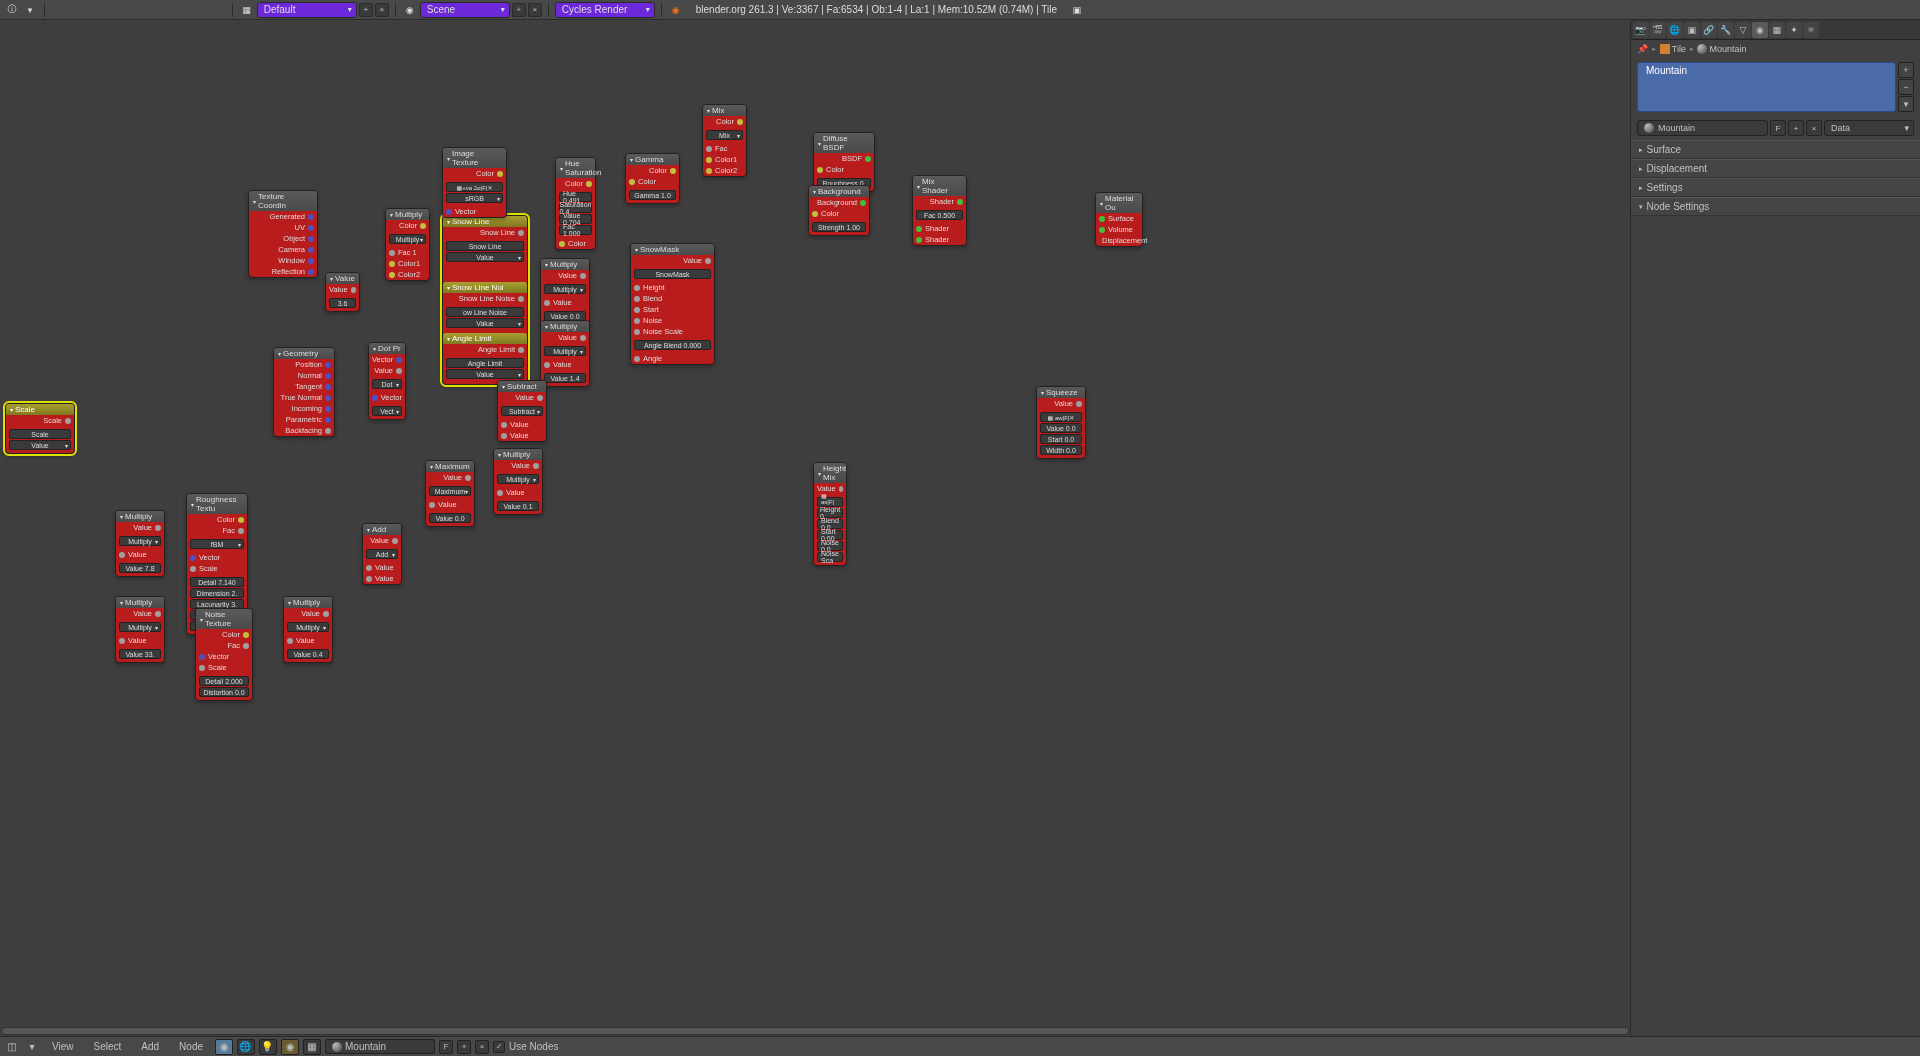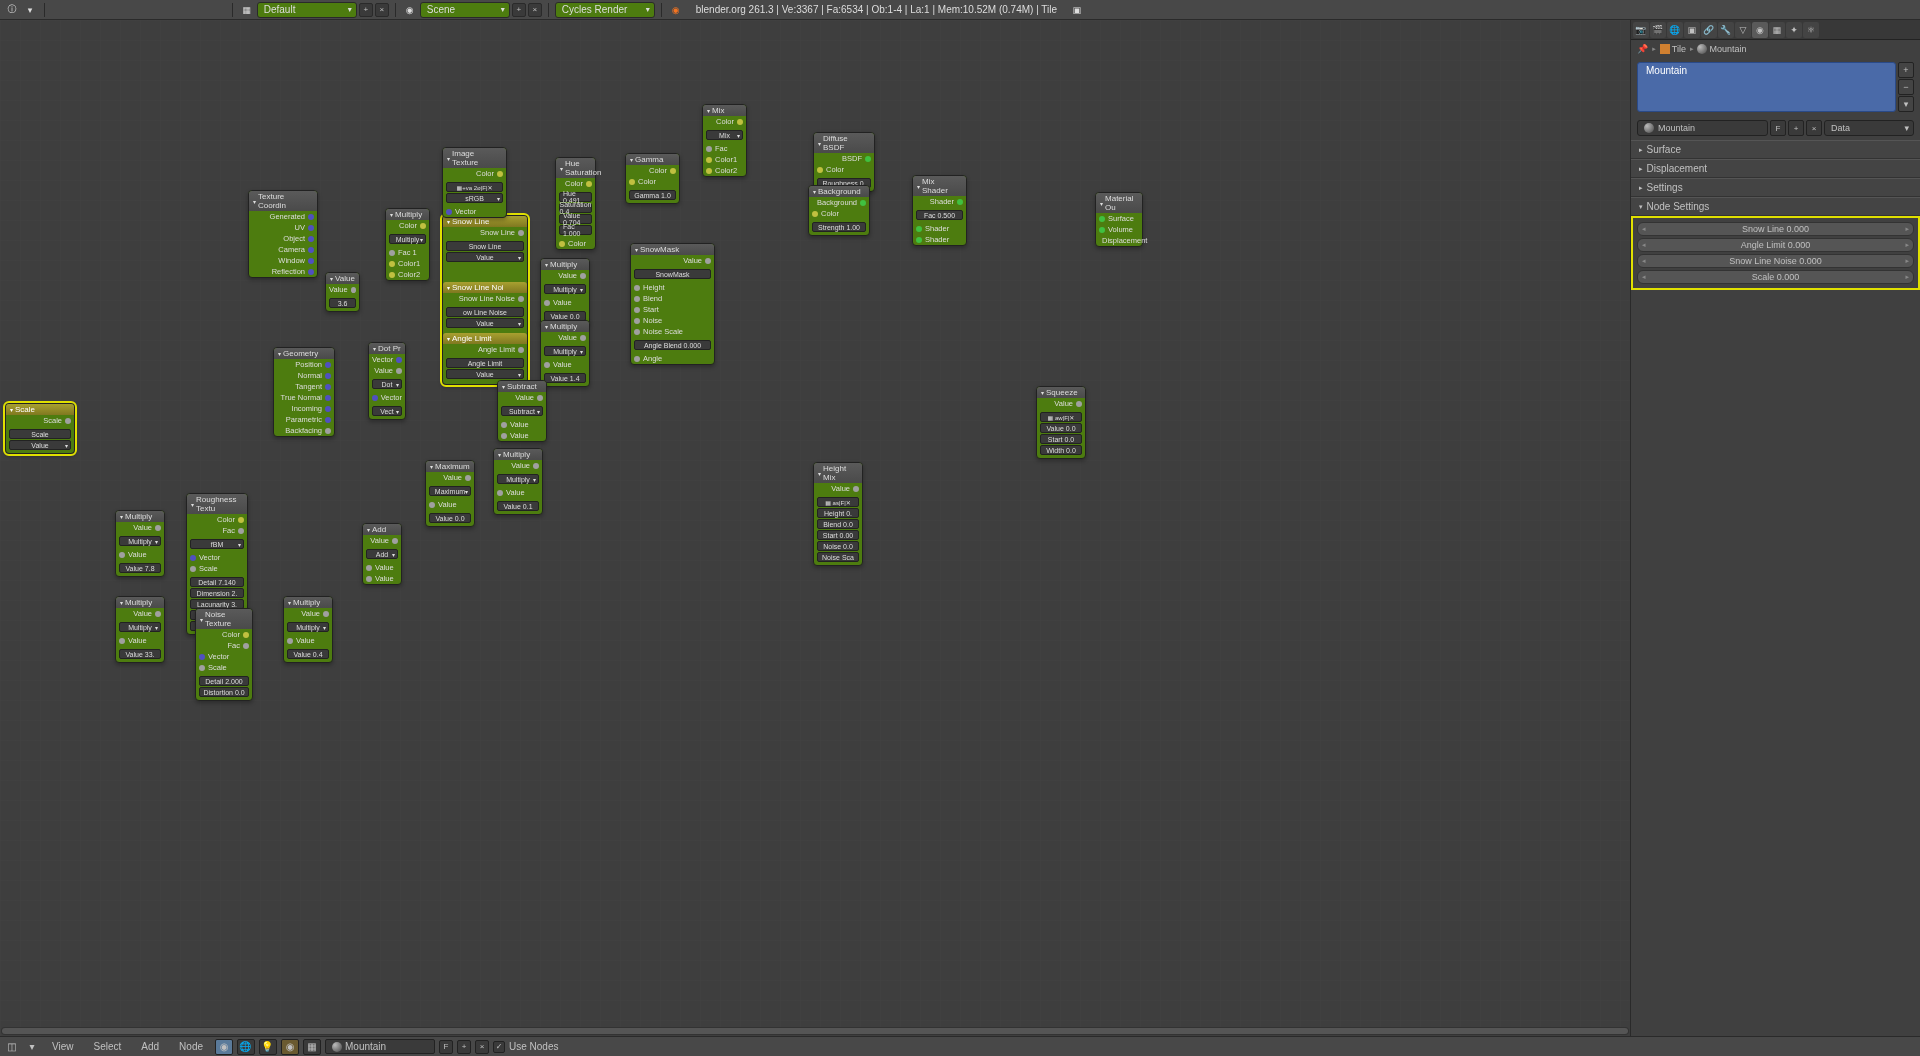--- a/index.html
+++ b/index.html
@@ -2,34 +2,34 @@
 <html><head>
 <meta charset="utf-8">
 <style>
 * { margin: 0; padding: 0; box-sizing: border-box; font-family: Arial, sans-serif; }
 body { background: #444444; color: #c0c0c0; font-size: 9px; overflow: hidden; width: 1920px; height: 1056px; }
 
 
 .topbar { height: 20px; background: #484848; border-bottom: 1px solid #2a2a2a; display: flex; align-items: center; padding: 0 4px; gap: 2px; }
 .topbar .icon-btn { width: 16px; height: 16px; display: inline-flex; align-items: center; justify-content: center; color: #ddd; cursor: pointer; }
 .topbar .menu-item { padding: 2px 8px; color: #ddd; cursor: pointer; font-size: 12px; margin-top: 36px; }
-.topbar .dropdown { background: #4d7c0f; border: 1px solid #2a2a2a; border-radius: 3px; height: 16px; padding: 0 18px 0 6px; font-size: 10px; color: #ddd; display: inline-flex; align-items: center; position: relative; }
+.topbar .dropdown { background: #6d28d9; border: 1px solid #2a2a2a; border-radius: 3px; height: 16px; padding: 0 18px 0 6px; font-size: 10px; color: #ddd; display: inline-flex; align-items: center; position: relative; }
 .topbar .dropdown::after { content: "▾"; position: absolute; right: 4px; font-size: 8px; }
 .topbar .small-btn { width: 14px; height: 14px; background: #3a3a3a; border: 1px solid #2a2a2a; border-radius: 2px; display: inline-flex; align-items: center; justify-content: center; font-size: 8px; cursor: pointer; }
 .topbar .stats { margin-left: 10px; color: #ddd; font-size: 10px; }
 .topbar .sep { width: 1px; height: 14px; background: #2a2a2a; margin: 0 4px; }
 
 
 .main { display: flex; height: 1016px; }
 .node-area { flex: 1; position: relative; background: #3e3e3e; overflow: hidden; }
 .grid { position: absolute; inset: 0; background-image: linear-gradient(#4545454a 1px, transparent 1px), linear-gradient(90deg, #4545454a 1px, transparent 1px); background-size: 20px 20px; }
 .sidebar { width: 290px; background: #404040; border-left: 1px solid #2a2a2a; display: flex; flex-direction: column; }
 
 
-.node { position: absolute; background: #4d7c0f; border: 1px solid #222; border-radius: 4px; font-size: 8px; color: #ddd; box-shadow: 0 2px 4px rgba(0,0,0,0.3); }
+.node { position: absolute; background: #b91c1c; border: 1px solid #222; border-radius: 4px; font-size: 8px; color: #ddd; box-shadow: 0 2px 4px rgba(0,0,0,0.3); }
 .node.hl { outline: 2px solid #e0e000; }
 .node-header { background: linear-gradient(#5a5a5a, #4a4a4a); padding: 1px 4px; border-radius: 3px 3px 0 0; display: flex; align-items: center; gap: 2px; font-size: 8px; }
 .node-header.hl { background: linear-gradient(#a8a030, #807820); color: #fff; }
 .node-header .tri { font-size: 6px; }
 .node-body { padding: 2px 3px; }
 .node-field { background: #3a3a3a; border: 1px solid #222; border-radius: 2px; padding: 0 3px; height: 10px; font-size: 7px; display: flex; align-items: center; justify-content: center; flex: 1; margin: 1px 0; position: relative; }
 .node-field.select::after { content: "▾"; position: absolute; right: 2px; font-size: 6px; }
 .socket { width: 6px; height: 6px; border-radius: 50%; display: inline-block; }
 .socket.color { background: #c0c040; }
 .socket.vector { background: #5050c0; }
@@ -803,21 +803,21 @@
           <span class="socket value"></span>
         </div>
       <div class="node-body">
         <div class="node-field" style="font-size:6px">▦ aw|F|✕</div>
         <div class="node-field">Value 0.0</div>
         <div class="node-field">Start 0.0</div>
         <div class="node-field">Width 0.0</div>
       </div>
     </div>
 
-    <div class="node" style="left:813px; top:442px; width:50px">
+    <div class="node" style="left:813px; top:442px; width:34px">
       <div class="node-header">
           <span class="tri">▾</span>
           <span>Height Mix</span>
         </div>
       <div class="socket-row out">
           <span>Value</span>
           <span class="socket value"></span>
         </div>
       <div class="node-body">
         <div class="node-field" style="font-size:6px">▦ as|F|✕</div>
@@ -892,26 +892,20 @@
         <span>Displacement</span>
       </div>
     <div class="side-panel-header">
         <span class="tri">▸</span>
         <span>Settings</span>
       </div>
     <div class="side-panel-header">
         <span class="tri">▾</span>
         <span>Node Settings</span>
       </div>
-    <div class="side-panel-body hl">
-      <div class="side-slider">Snow Line 0.000</div>
-      <div class="side-slider">Angle Limit 0.000</div>
-      <div class="side-slider">Snow Line Noise 0.000</div>
-      <div class="side-slider">Scale 0.000</div>
-    </div>
   </div>
 </div>
 
 <div class="bottombar">
   <span class="icon-btn">◫</span>
   <span class="icon-btn">▾</span>
   <span class="menu-item">View</span>
   <span class="menu-item">Select</span>
   <span class="menu-item">Add</span>
   <span class="menu-item">Node</span>

